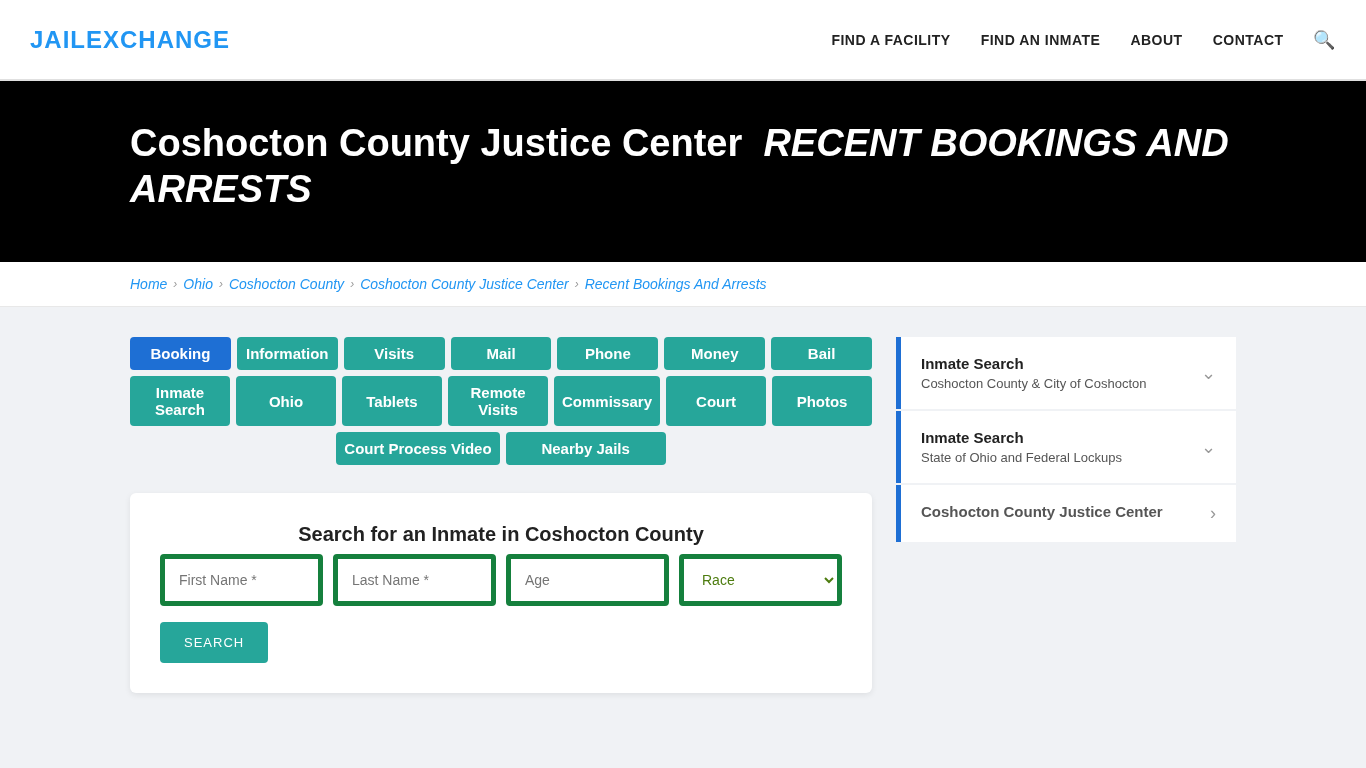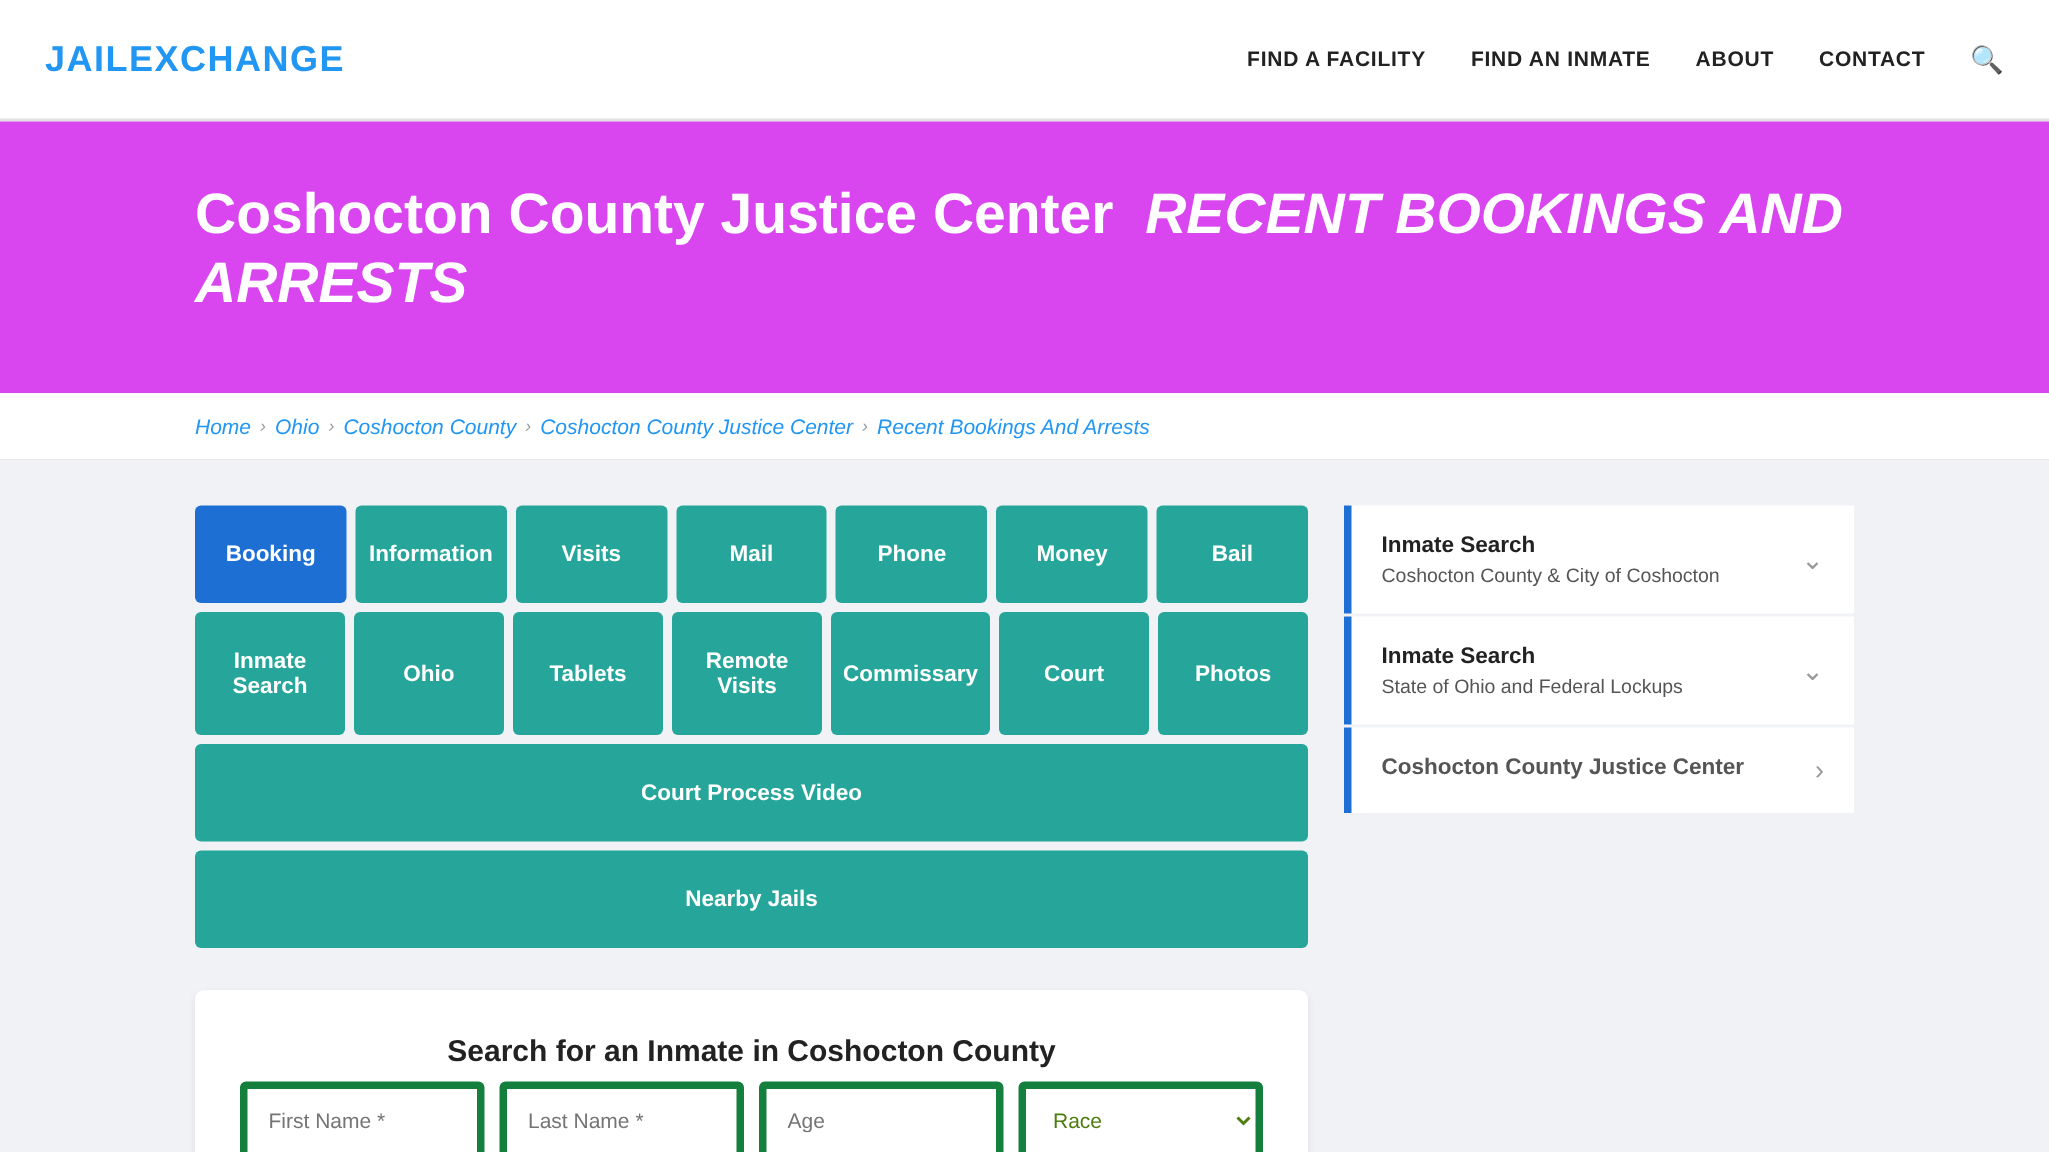--- a/index.html
+++ b/index.html
@@ -40,21 +40,21 @@
       text-transform: uppercase;
     }
     .search-icon-nav {
       font-size: 18px;
       color: #333;
       cursor: pointer;
     }
 
     
     .hero {
-      background: #d946ef;
+      background: #000000;
       padding: 40px 30px 50px 130px;
     }
     .hero h1 {
       color: #fff;
       font-size: 38px;
       font-weight: 800;
       line-height: 1.2;
     }
     .hero h1 em {
       font-style: italic;
@@ -101,25 +101,24 @@
       margin-bottom: 28px;
     }
     .btn-row {
       display: flex;
       gap: 6px;
       margin-bottom: 6px;
       flex-wrap: nowrap;
     }
     .btn-row.centered {
       justify-content: center;
-      flex-direction: column;
     }
     .nav-btn {
       flex: 1;
-      padding: 24px 8px;
+      padding: 8px 8px;
       border: none;
       border-radius: 4px;
       font-size: 15px;
       font-weight: 600;
       cursor: pointer;
       color: #fff;
       text-align: center;
     }
     .btn-blue { background: #1e6fd4; }
     .btn-teal { background: #26a69a; }

